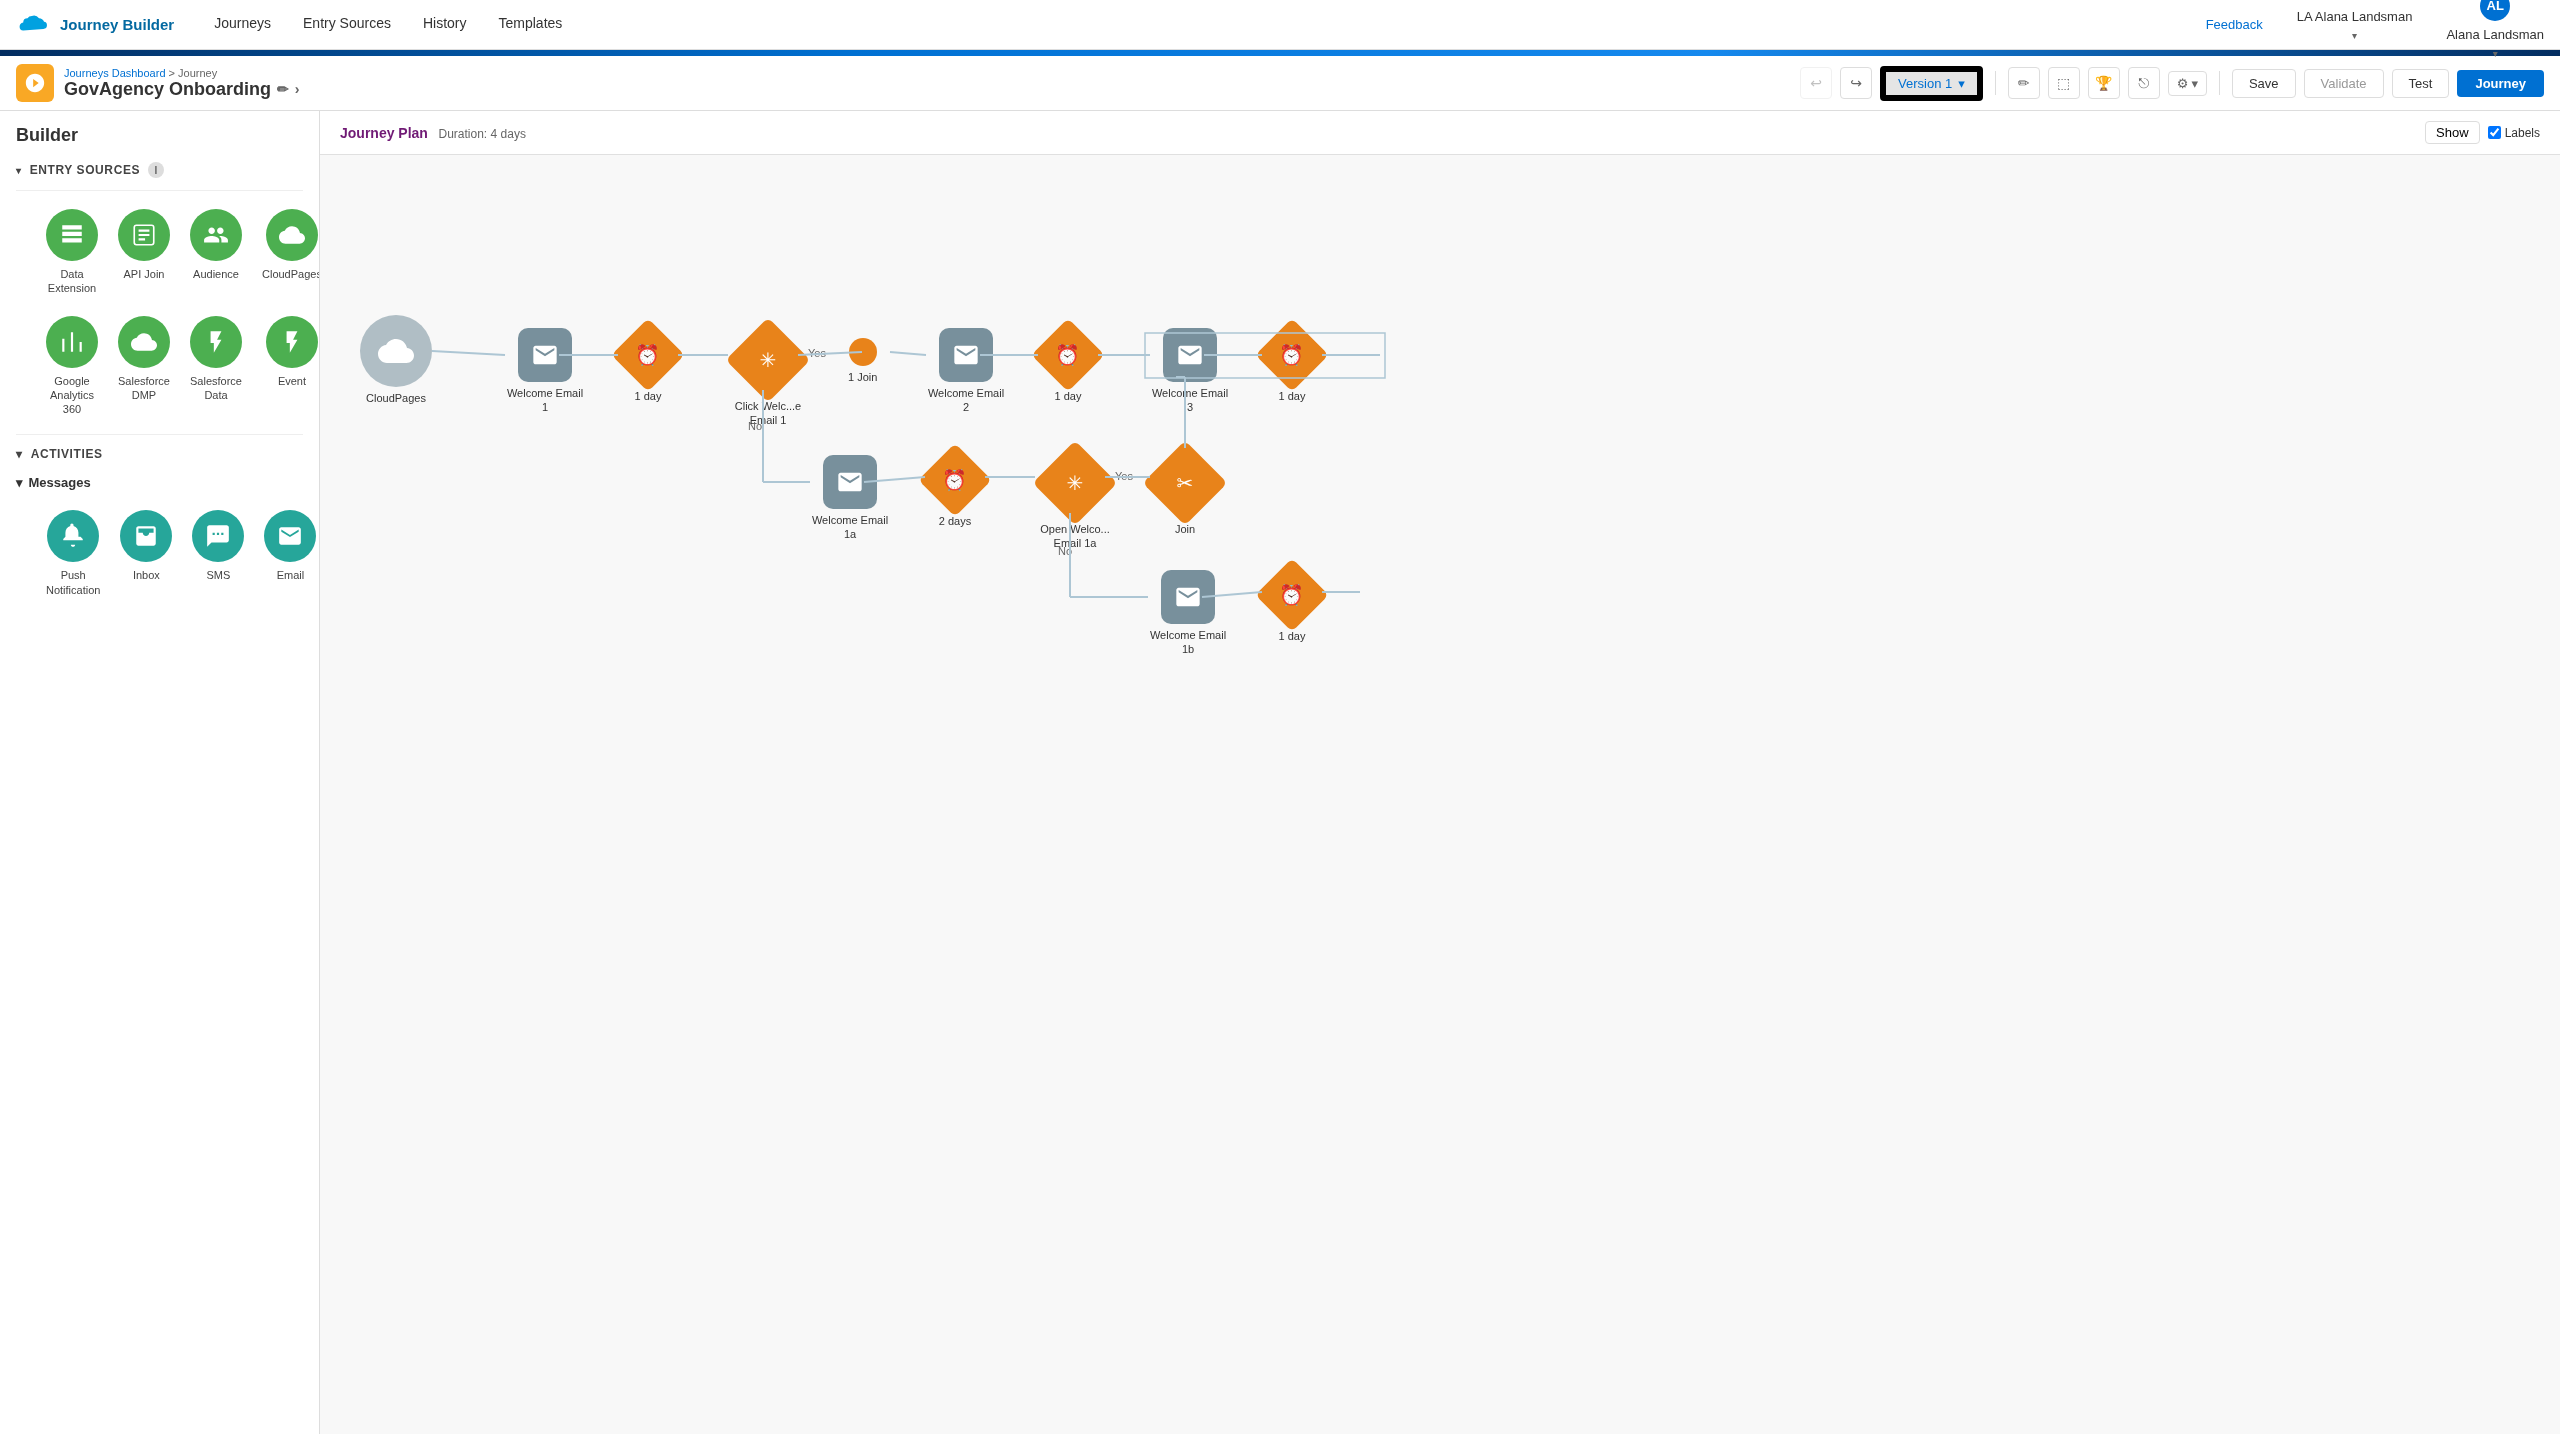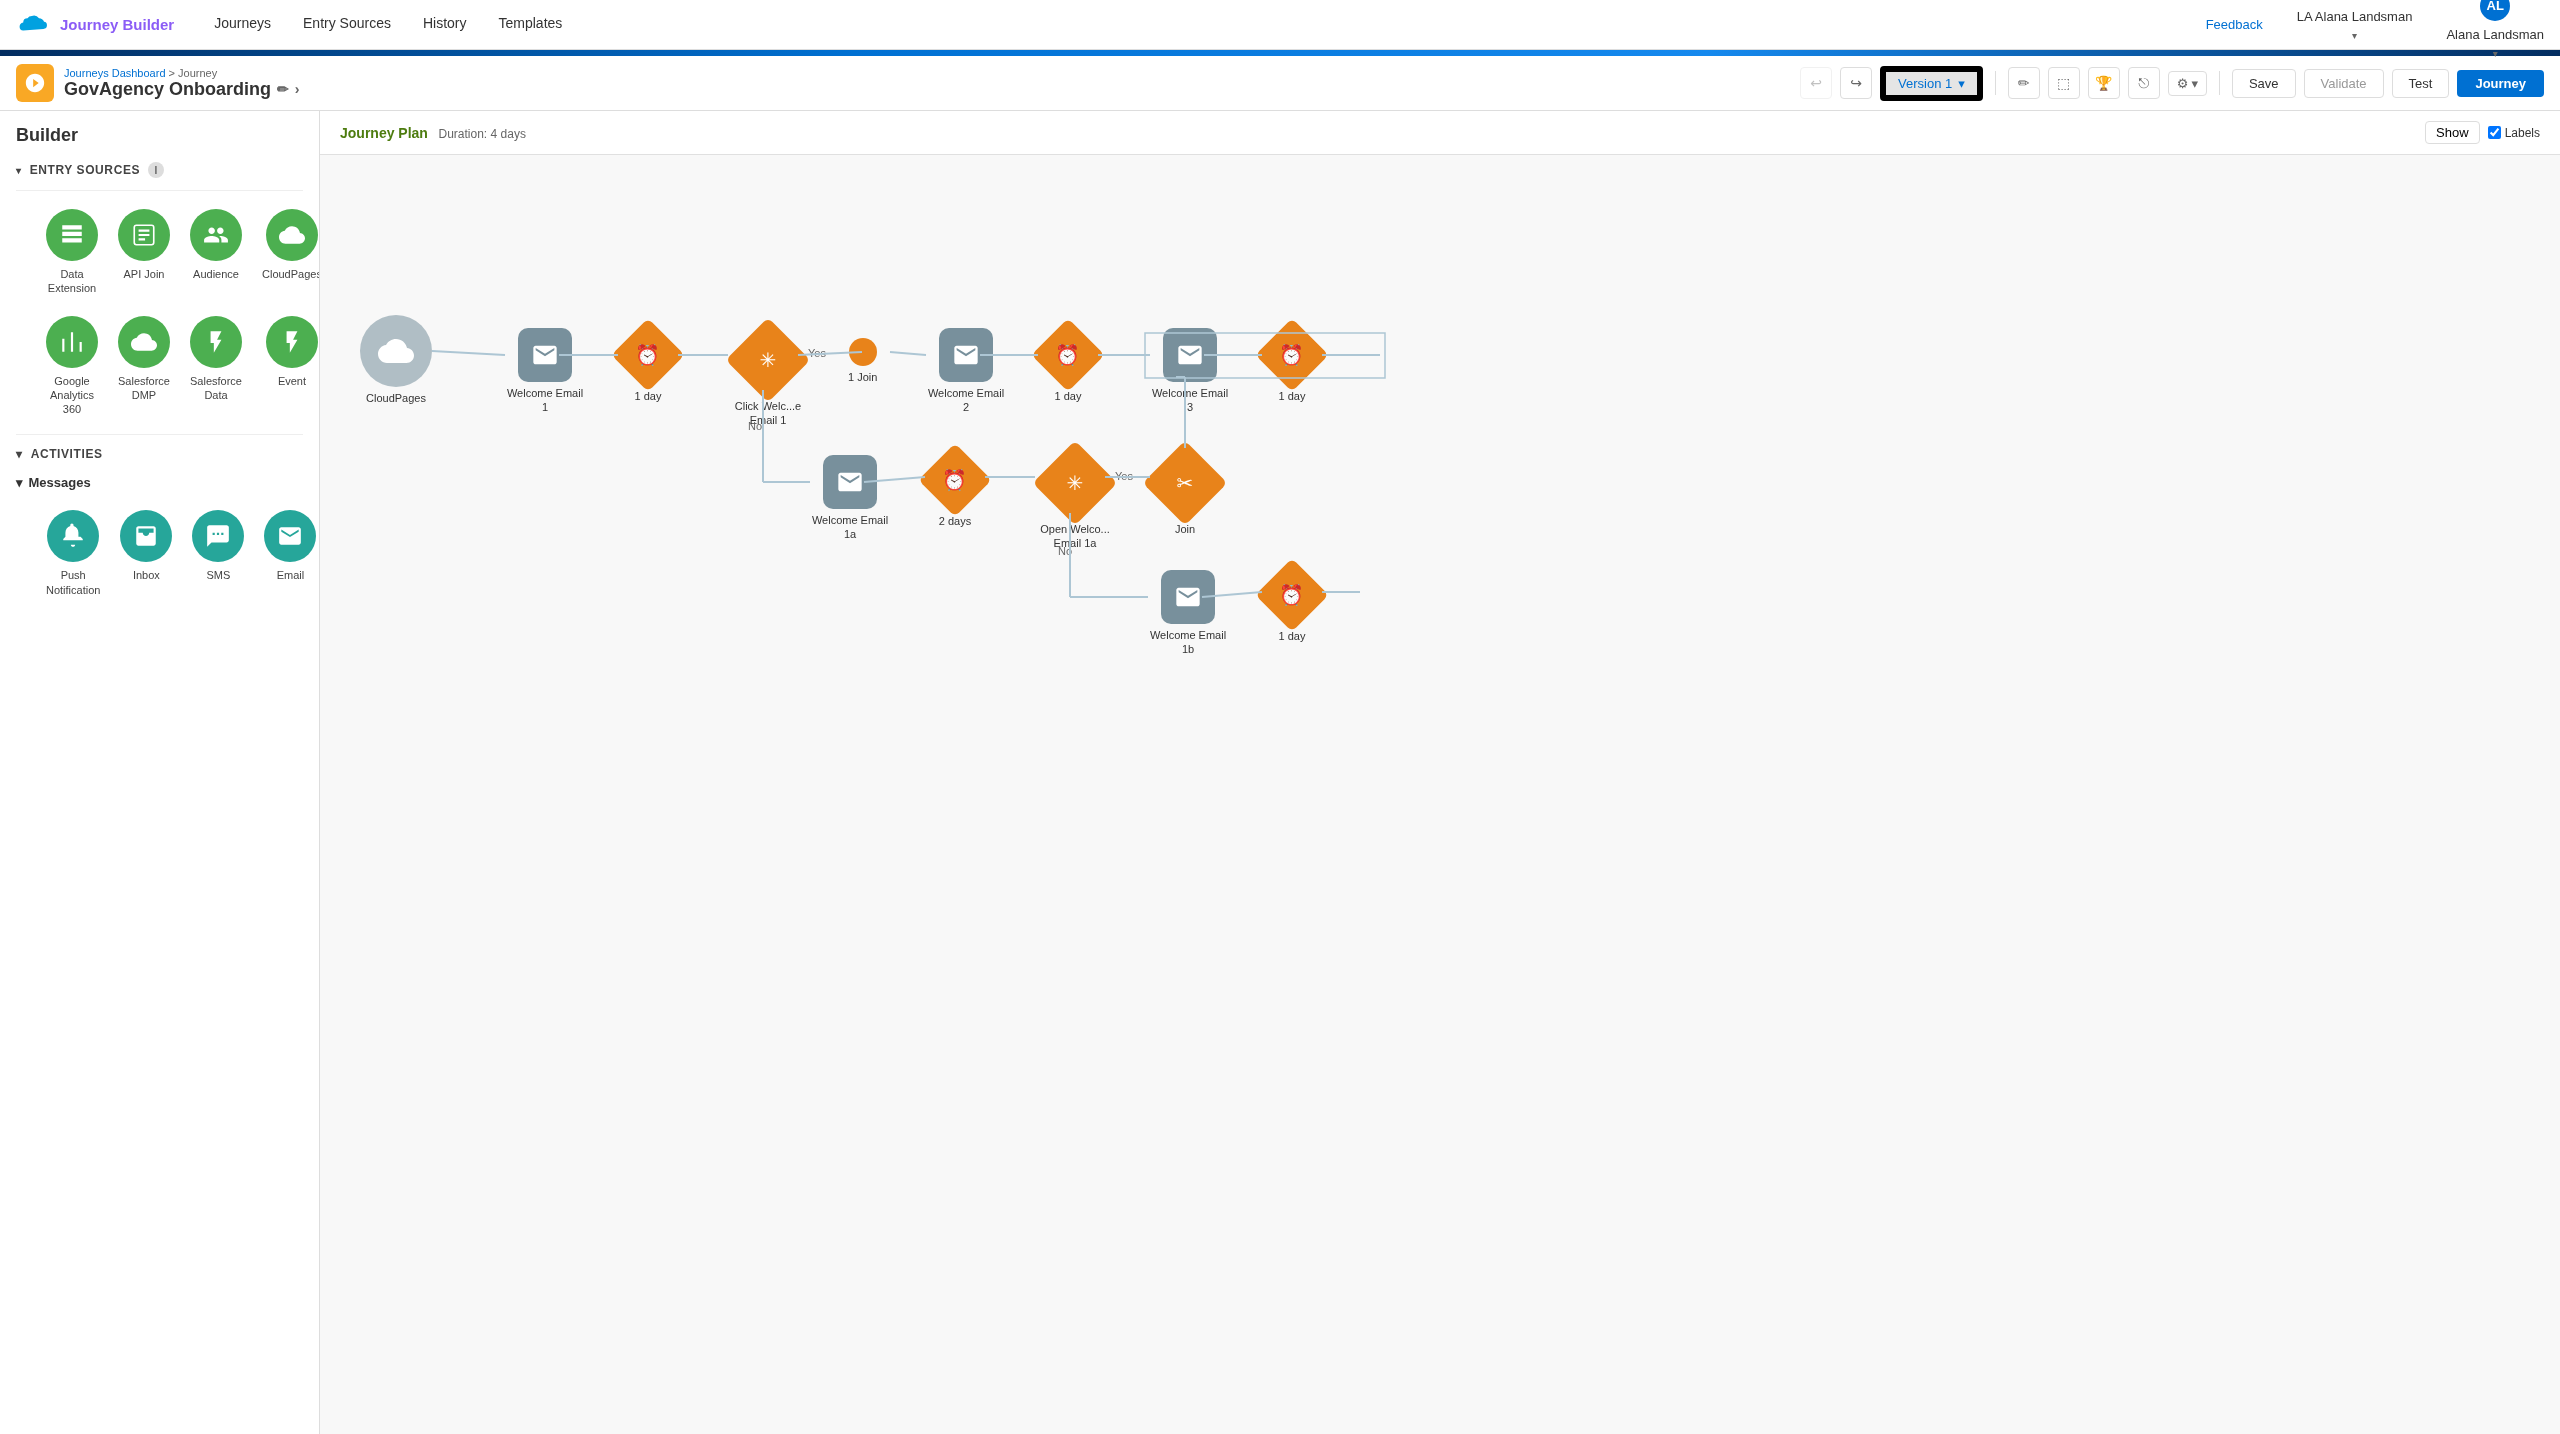--- a/index.html
+++ b/index.html
@@ -22,21 +22,21 @@
       gap: 8px;
       margin-right: 24px;
     }
     .brand-cloud {
       width: 36px;
       height: 36px;
     }
     .brand-title {
       font-size: 15px;
       font-weight: 600;
-      color: #8b5cf6;
+      color: #0369a1;
     }
     .top-nav-links {
       display: flex;
       align-items: flex-start;
       height: 100%;
     }
     .nav-link {
       padding: 0 16px;
       height: 100%;
       display: flex;
@@ -329,21 +329,21 @@
       display: flex;
       align-items: center;
       justify-content: space-between;
       padding: 10px 20px;
       border-bottom: 1px solid #e0e0e0;
       background: #fff;
     }
     .canvas-title {
       font-size: 14px;
       font-weight: 600;
-      color: #4d7c0f;
+      color: #701a75;
       text-align: right;
     }
     .canvas-duration {
       font-size: 12px;
       color: #666;
       font-weight: 400;
     }
     .canvas-header-right {
       display: flex;
       align-items: center;

